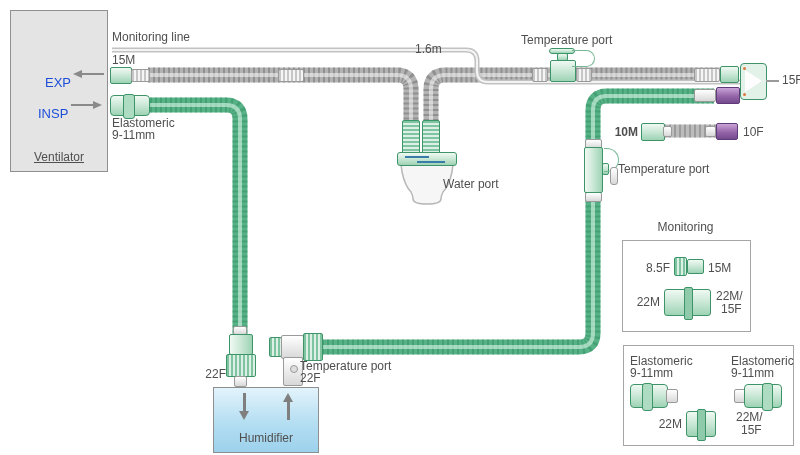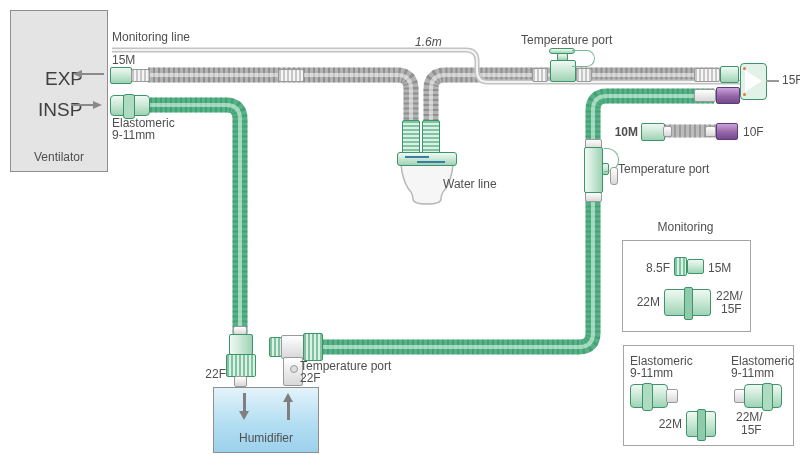--- a/index.html
+++ b/index.html
@@ -6,21 +6,21 @@
     --tube-green:#57b287; --tube-green-dark:#2e8c5e;
     --tube-gray:#b3b3b3; --tube-gray-dark:#6e6e6e;
     --connector-purple:#9465a8; --humidifier-blue:#b4def2; --text:#4f4f4f;
   }
   html,body{margin:0;padding:0;background:#fff;}
   .stage{position:relative;width:800px;height:455px;background:#fff;overflow:hidden;
          font-family:"Liberation Sans","DejaVu Sans",sans-serif;color:var(--text);}
   .stage svg{position:absolute;left:0;top:0;}
   .abs{position:absolute;}
   .lbl{position:absolute;font-size:12px;line-height:1.15;color:var(--text);white-space:nowrap;}
-  .lbl.big{font-size:19px;color:#404040;}
+  .lbl.big{font-size:13px;color:#1d4ed8;margin-top:8px;}
   .lbl.center{text-align:center;}
   .lbl.right{text-align:right;}
   .panel{position:absolute;background:#fff;border:1px solid #a5a5a5;}
   .ventilator{position:absolute;background:#e4e4e5;border:1px solid #8f8f8f;}
   .humidifier{position:absolute;border:1px solid #8f8f8f;
     background:linear-gradient(180deg,#e3f3fb 0%,var(--humidifier-blue) 55%,#9cd1ec 100%);}
   .conn{position:absolute;border:1px solid #3d9468;border-radius:2px;box-sizing:border-box;}
   .green-lite{background:linear-gradient(180deg,#f0f9f3 0%,#cde9d8 45%,#9ed3b5 100%);}
   .green-lite-v{background:linear-gradient(90deg,#f0f9f3 0%,#cde9d8 45%,#9ed3b5 100%);}
   .ribbed-green-h{background:repeating-linear-gradient(90deg,#7fc4a0 0 2px,#ddf0e5 2px 4px);}
@@ -111,42 +111,42 @@
     <div class="lbl big" style="left:34px;top:57px;">EXP</div>
     <div class="arrow-h" style="left:62px;top:59px;">
       <div class="head-l"></div>
         <div class="shaft"></div>
     </div>
     <div class="lbl big" style="left:27px;top:88px;">INSP</div>
     <div class="arrow-h" style="left:60px;top:90px;">
       <div class="shaft"></div>
         <div class="head-r"></div>
     </div>
-    <div class="lbl center" style="left:0;top:140px;width:96px;">Ventilator</div>
+    <div class="lbl center" style="left:0;top:140px;width:96px;text-decoration:underline;">Ventilator</div>
   </div>
 
   <div class="conn green-lite" style="left:110px;top:67px;width:22px;height:17px;"></div>
   <div class="conn gray ribbed-white" style="left:131px;top:69px;width:19px;height:13px;"></div>
   <div class="conn gray ribbed-white" style="left:278px;top:69px;width:26px;height:13px;"></div>
   <div class="conn green-lite" style="left:110px;top:95px;width:40px;height:21px;border-radius:4px;">
     <div class="abs" style="left:12px;top:-2px;width:10px;height:23px;background:#aedcc2;border:1px solid #3d9468;border-radius:3px;"></div>
   </div>
 
   <div class="lbl" style="left:112px;top:31px;">Monitoring line</div>
   <div class="lbl" style="left:112px;top:54px;">15M</div>
   <div class="lbl" style="left:112px;top:117px;">Elastomeric</div>
   <div class="lbl" style="left:112px;top:129px;">9-11mm</div>
 
   <div class="conn ribbed-green-v" style="left:402px;top:120px;width:18px;height:34px;"></div>
   <div class="conn ribbed-green-v" style="left:422px;top:120px;width:18px;height:34px;"></div>
   <div class="conn green-lite" style="left:397px;top:152px;width:60px;height:14px;border-radius:3px;"></div>
   <div class="stripe" style="left:405px;top:156px;width:24px;"></div>
   <div class="stripe" style="left:417px;top:161px;width:28px;"></div>
-  <div class="lbl" style="left:443px;top:178px;">Water line</div>
-  <div class="lbl" style="left:415px;top:36px;font-style:italic;">1.6m</div>
+  <div class="lbl" style="left:443px;top:178px;">Water port</div>
+  <div class="lbl" style="left:415px;top:43px;">1.6m</div>
 
   <div class="lbl" style="left:521px;top:34px;">Temperature port</div>
   <div class="conn gray ribbed-white" style="left:532px;top:68px;width:16px;height:14px;"></div>
   <div class="conn gray ribbed-white" style="left:576px;top:68px;width:16px;height:14px;"></div>
   <div class="conn green-lite" style="left:550px;top:60px;width:26px;height:22px;"></div>
   <div class="conn green-lite" style="left:557px;top:53px;width:11px;height:8px;"></div>
   <div class="conn green-lite" style="left:549px;top:48px;width:26px;height:6px;border-radius:3px;"></div>
   <div class="tether" style="left:572px;top:50px;width:22px;height:15px;"></div>
 
   <div class="conn gray ribbed-white" style="left:694px;top:68px;width:26px;height:14px;"></div>

